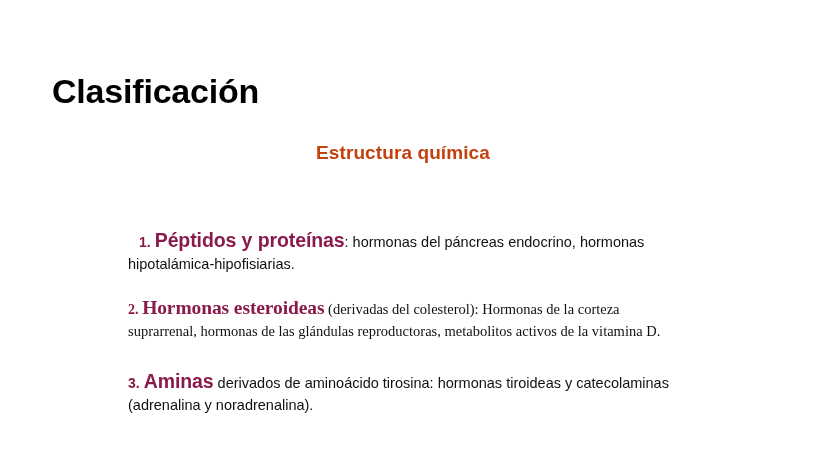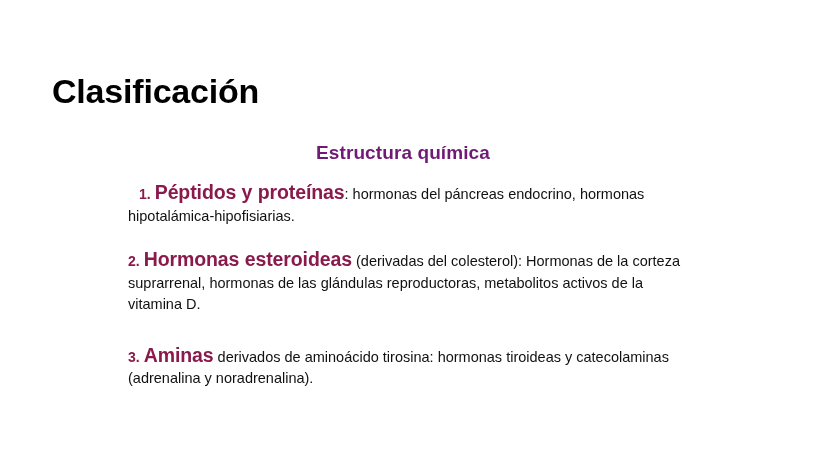--- a/index.html
+++ b/index.html
@@ -37,21 +37,21 @@
 
   
   .section-heading {
     position: absolute;
     left: 0;
     top: 126px;
     width: 806px;
     text-align: center;
     font-size: 19px;
     font-weight: bold;
-    color: #701a75;
+    color: #c2410c;
     letter-spacing: 0.1px;
     white-space: nowrap;
   }
 
   
   .body-block {
     position: absolute;
     left: 128px;
     top: 182px;
     width: 558px;
@@ -60,23 +60,25 @@
   .item {
     font-size: 14.5px;
     line-height: 21.5px;
     color: #111111;
     text-align: left;
     margin: 0 0 6px 0;
   }
 
   .item.item-1 {
     text-indent: 11px;
+    margin-top: 48px;
   }
   .item.item-2 {
     margin-top: 22px;
+    font-family: Liberation Serif, serif;
   }
   .item.item-3 {
     margin-top: 29px;
   }
 
   .num {
     font-size: 14px;
     font-weight: bold;
     color: #8A1A4C;
   }

